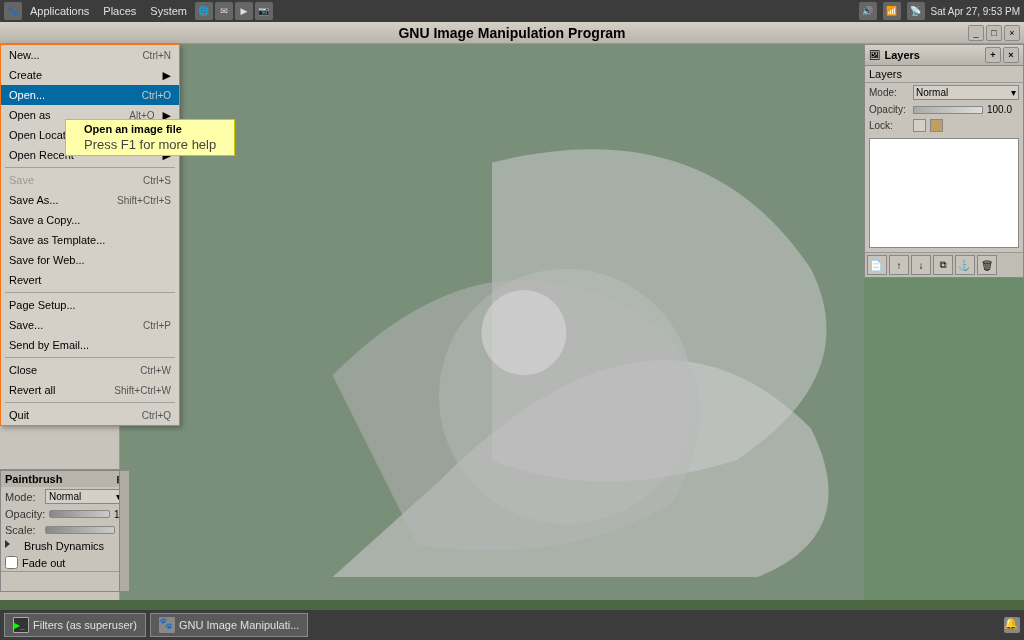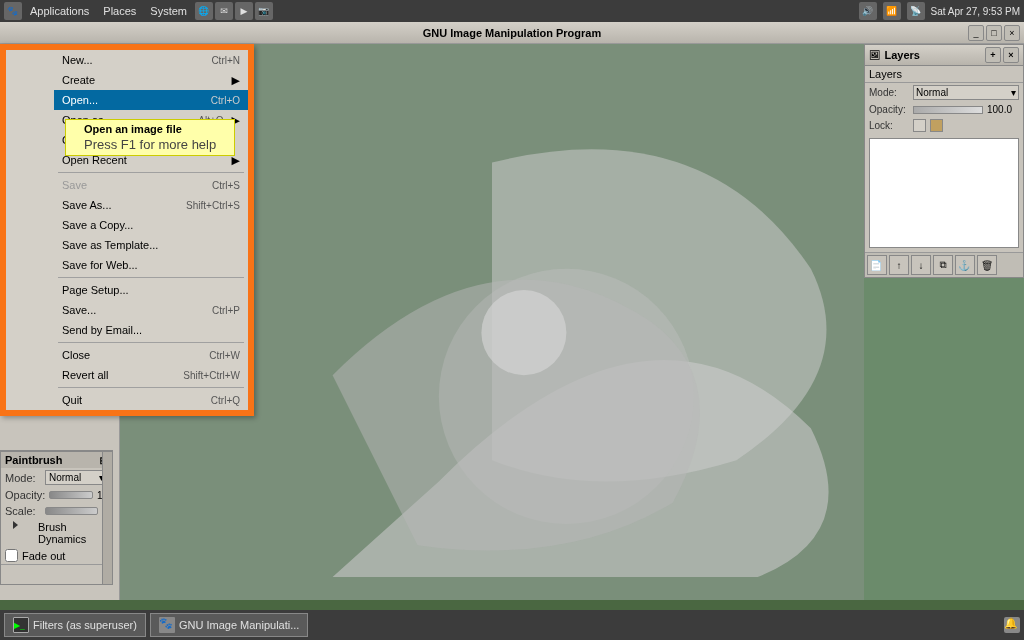--- a/index.html
+++ b/index.html
@@ -58,21 +58,21 @@
       width: 100%;
       height: 22px;
       background: linear-gradient(to bottom, #d4d0c8, #b8b4ac);
       display: flex;
       align-items: center;
       justify-content: center;
       border-bottom: 1px solid #999;
       position: relative;
     }
     #gimp-titlebar .title {
-      font-size: 11px;
+      font-size: 14px;
       color: #000;
       font-weight: bold;
     }
     #gimp-titlebar .win-controls {
       position: absolute;
       right: 4px;
       display: flex;
       gap: 2px;
     }
     .win-btn {
@@ -129,27 +129,26 @@
       align-items: center;
       justify-content: center;
       overflow: hidden;
     }
 
     
     #file-dropdown {
       position: absolute;
       top: 44px;
       left: 0px;
-      width: 254px;
+      width: 180px;
       background: #d4d0c8;
-      border: 6px solid #f97316;
+      border: 1px solid #f97316;
       box-shadow: 2px 2px 5px rgba(0,0,0,0.3);
       z-index: 100;
       font-size: 11px;
-      padding-left: 48px;
     }
     .dropdown-item {
       display: flex;
       justify-content: space-between;
       align-items: center;
       padding: 3px 8px;
       cursor: pointer;
       color: #000;
       min-height: 20px;
     }
@@ -285,24 +284,23 @@
       display: flex;
       align-items: center;
       padding: 2px 4px;
       gap: 4px;
       font-size: 11px;
     }
     .brush-dynamics-row {
       display: flex;
       align-items: flex-start;
       padding: 2px 4px;
-      gap: 20px;
+      gap: 14px;
       font-size: 11px;
       cursor: pointer;
-      margin-left: 8px;
     }
     .triangle-right { 
       width: 0; height: 0;
       border-left: 5px solid #333;
       border-top: 4px solid transparent;
       border-bottom: 4px solid transparent;
     }
     .panel-scrollbar {
       position: absolute;
       right: 0;
@@ -508,21 +506,21 @@
 
   <div id="toolbox">
 
     <div id="toolbox-colors" style="position:relative; height:70px; padding:8px;">
       <div style="position:relative; width:70px; height:55px; margin: 0 auto;">
         <div class="color-swatch-bg" style="position:absolute; bottom:0; right:0; z-index:1;"></div>
         <div class="color-swatch-fg" style="position:absolute; top:0; left:0; z-index:2; width:32px; height:32px; background:black; border:1px solid #333;"></div>
       </div>
     </div>
 
-    <div id="paintbrush-panel" style="position:absolute; bottom:15px; left:0; width:113px;">
+    <div id="paintbrush-panel" style="position:absolute; bottom:8px; left:0; width:130px;">
       <div id="paintbrush-header">
         <span>Paintbrush</span>
         <span style="font-size:10px;">⊞</span>
       </div>
       <div class="panel-row">
         <span class="panel-label">Mode:</span>
         <div class="mode-dropdown">
           <span>Normal</span>
           <span>▾</span>
         </div>
@@ -635,20 +633,23 @@
   </div>
   <div class="dropdown-item">
     <span class="item-label">Save a Copy...</span>
   </div>
   <div class="dropdown-item">
     <span class="item-label">Save as Template...</span>
   </div>
   <div class="dropdown-item">
     <span class="item-label">Save for Web...</span>
   </div>
+  <div class="dropdown-item">
+    <span class="item-label">Revert</span>
+  </div>
   <div class="dropdown-separator"></div>
   <div class="dropdown-item">
     <span class="item-label">Page Setup...</span>
   </div>
   <div class="dropdown-item">
     <span class="item-label">Save...</span>
     <span class="item-shortcut">Ctrl+P</span>
   </div>
   <div class="dropdown-item">
     <span class="item-label">Send by Email...</span>

